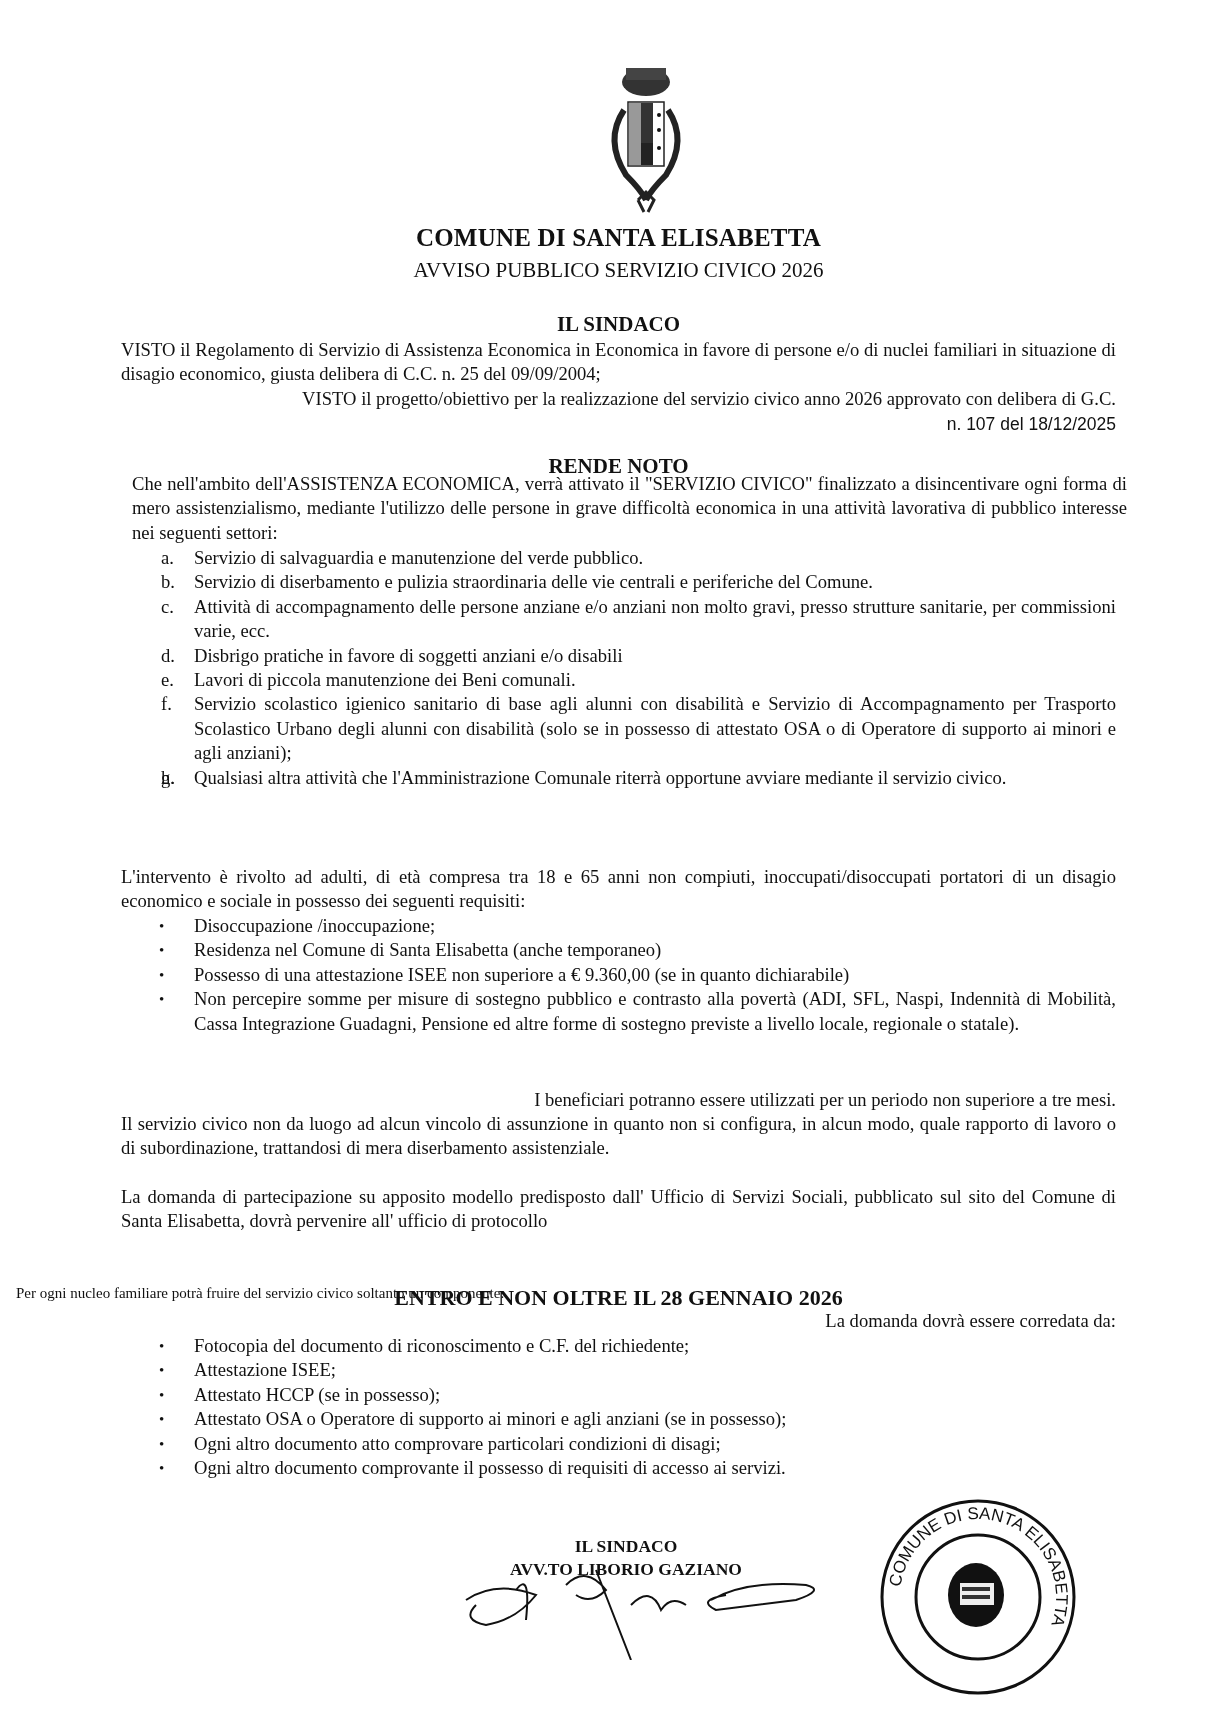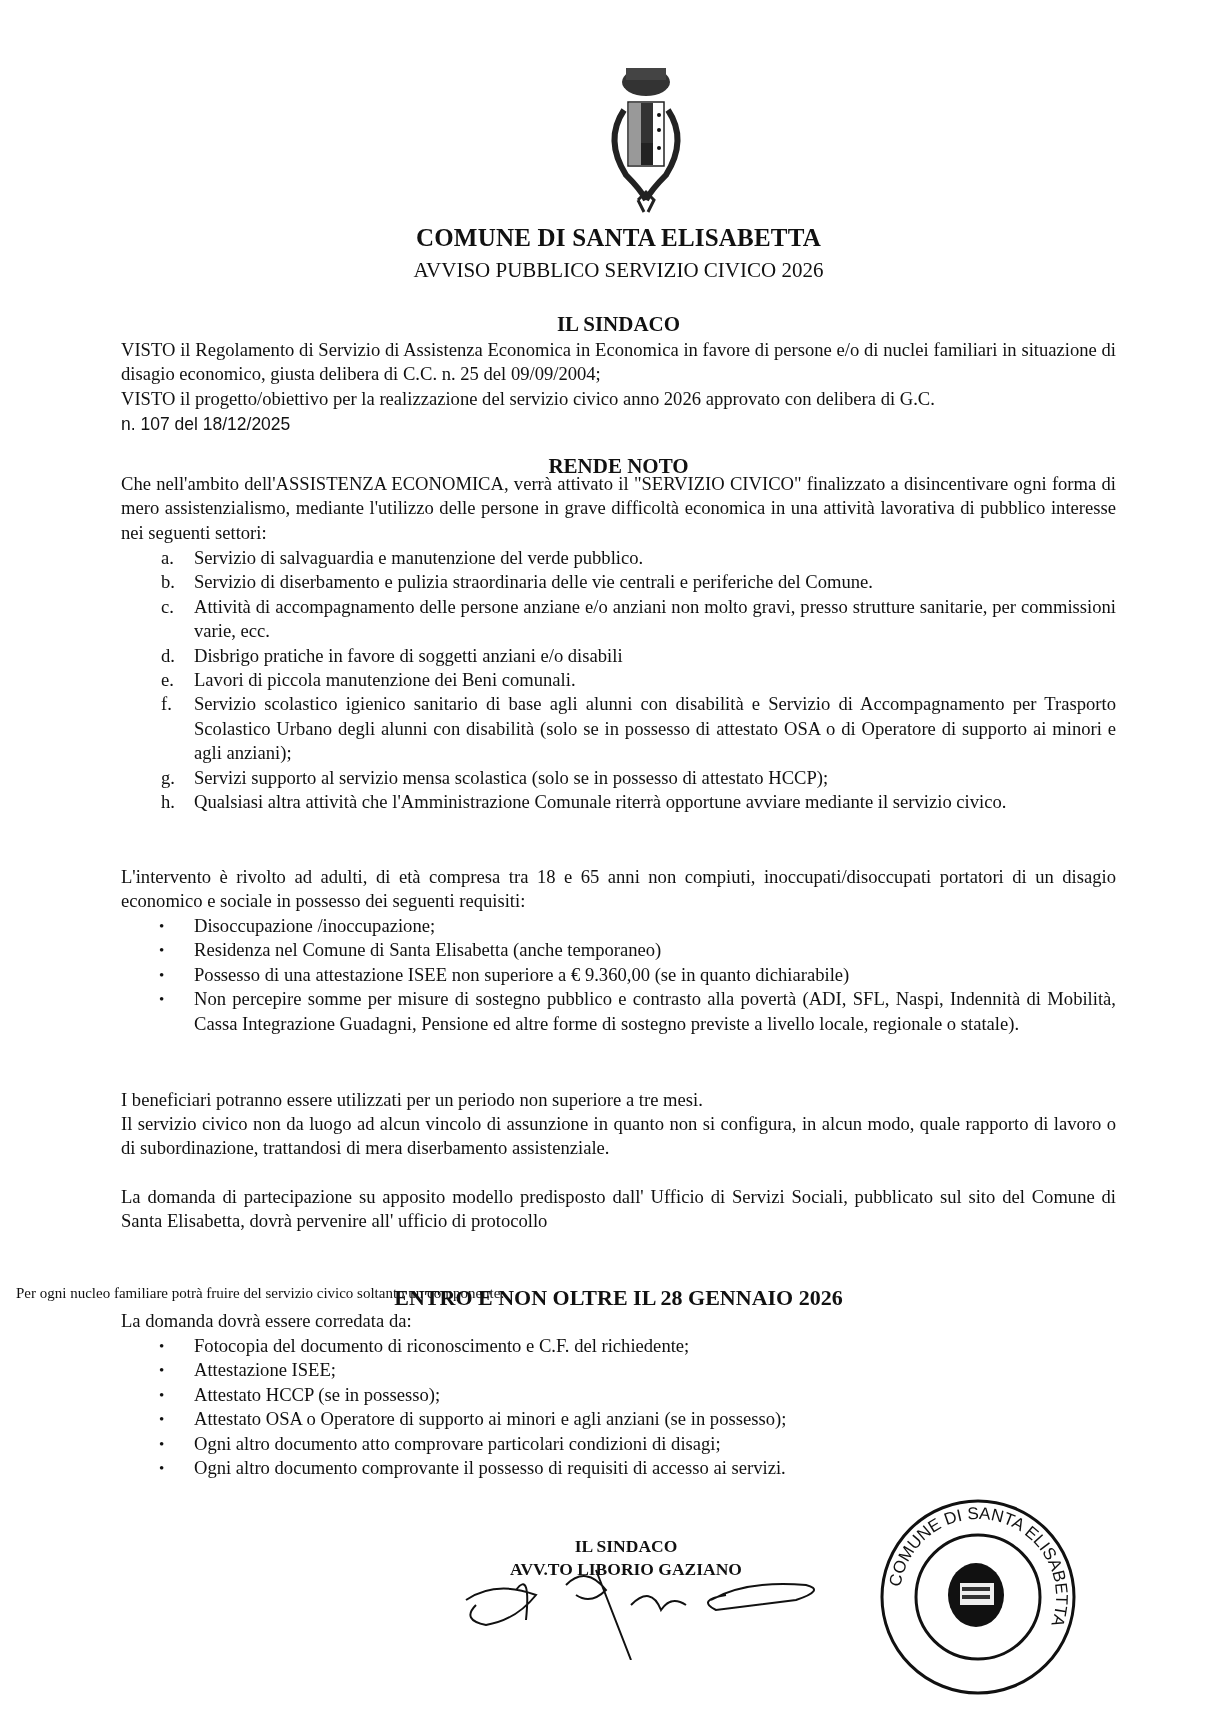--- a/index.html
+++ b/index.html
@@ -4,21 +4,21 @@
 <style>
   html, body { margin: 0; padding: 0; background: #ffffff; }
   body { width: 1205px; height: 1718px; position: relative; overflow: hidden;
          font-family: "Liberation Serif", "DejaVu Serif", serif; color: #111; }
   .page { position: absolute; left: 16px; top: 0; width: 1205px; height: 1694px; }
   .crest { position: absolute; left: 580px; top: 60px; width: 100px; height: 160px; }
   .title { position: absolute; left: 0; width: 1205px; text-align: center; }
   .t1 { top: 224px; font-size: 25px; font-weight: bold; letter-spacing: 0.2px; }
   .t2 { top: 258px; font-size: 21px; }
   .h { position: absolute; left: 0; width: 1205px; text-align: center; font-weight: bold; font-size: 21px; }
-  .body { position: absolute; left: 105px; width: 995px; font-size: 18.6px; line-height: 24.4px; }
+  .body { position: absolute; left: 105px; width: 995px; font-size: 18.6px; line-height: 24.4px; text-align: right; }
   .just { text-align: justify; text-align-last: left; }
   .cal { font-family: "Liberation Sans", "DejaVu Sans", sans-serif; font-size: 17.5px; }
   .list { position: absolute; left: 105px; width: 995px; font-size: 18.6px; line-height: 24.4px; margin: 0; padding: 0; list-style: none; }
   .list li { position: relative; padding-left: 73px; text-align: justify; text-align-last: left; }
   .list li .mk { position: absolute; left: 40px; top: 0; }
   .list.bul li .mk { left: 38px; font-size: 15px; }
   .center-line { position: absolute; left: 0; width: 1205px; text-align: left; font-size: 15px; }
   .deadline { top: 1259px; font-size: 22px; font-weight: bold; margin-top: 26px; }
   .sig { position: absolute; left: 430px; top: 1535px; width: 360px; text-align: center; font-weight: bold; font-size: 17.5px; line-height: 23px; }
   .signature { position: absolute; left: 440px; top: 1550px; width: 380px; height: 110px; }
@@ -48,30 +48,30 @@
   <div class="title t2">AVVISO PUBBLICO SERVIZIO CIVICO 2026</div>
 
   <div class="h" style="top:312px;">IL SINDACO</div>
 
   <div class="body just" style="top:338px;">VISTO il Regolamento di Servizio di Assistenza Economica in Economica in favore di persone e/o di nuclei familiari in situazione di disagio economico, giusta delibera di C.C. n. 25 del 09/09/2004;</div>
   <div class="body" style="top:387px;">VISTO il progetto/obiettivo per la realizzazione del servizio civico anno 2026 approvato con delibera di G.C.</div>
   <div class="body cal" style="top:412px;">n. 107 del 18/12/2025</div>
 
   <div class="h" style="top:446px;margin-top:8px;">RENDE NOTO</div>
 
-  <div class="body just" style="top:472px;">Che nell'ambito dell'ASSISTENZA ECONOMICA, verrà attivato il "SERVIZIO CIVICO" finalizzato a disincentivare ogni forma di mero assistenzialismo, mediante l'utilizzo delle persone in grave difficoltà economica in una attività lavorativa di pubblico interesse nei seguenti settori:</div>
+  <div class="body just" style="top:472px;margin-left:11px;">Che nell'ambito dell'ASSISTENZA ECONOMICA, verrà attivato il "SERVIZIO CIVICO" finalizzato a disincentivare ogni forma di mero assistenzialismo, mediante l'utilizzo delle persone in grave difficoltà economica in una attività lavorativa di pubblico interesse nei seguenti settori:</div>
 
   <ul class="list" style="top:546px;">
     <li><span class="mk">a.</span><span>Servizio di salvaguardia e manutenzione del verde pubblico.</span></li>
     <li><span class="mk">b.</span><span>Servizio di diserbamento e pulizia straordinaria delle vie centrali e periferiche del Comune.</span></li>
     <li><span class="mk">c.</span><span>Attività di accompagnamento delle persone anziane e/o anziani non molto gravi, presso strutture sanitarie, per commissioni varie, ecc.</span></li>
     <li><span class="mk">d.</span><span>Disbrigo pratiche in favore di soggetti anziani e/o disabili</span></li>
     <li><span class="mk">e.</span><span>Lavori di piccola manutenzione dei Beni comunali.</span></li>
     <li><span class="mk">f.</span><span>Servizio scolastico igienico sanitario di base agli alunni con disabilità e Servizio di Accompagnamento per Trasporto Scolastico Urbano degli alunni con disabilità (solo se in possesso di attestato OSA o di Operatore di supporto ai minori e agli anziani);</span></li>
-    <li><span class="mk">g.</span><span>Servizi supporto al servizio mensa scolastica (solo se in possesso di attestato HCCP);</span></li>
+    <li><span class="mk">g.</span></li>
     <li><span class="mk">h.</span><span>Qualsiasi altra attività che l'Amministrazione Comunale riterrà opportune avviare mediante il servizio civico.</span></li>
   </ul>
 
   <div class="body just" style="top:865px;">L'intervento è rivolto ad adulti, di età compresa tra 18 e 65 anni non compiuti, inoccupati/disoccupati portatori di un disagio economico e sociale in possesso dei seguenti requisiti:</div>
 
   <ul class="list bul" style="top:914px;">
     <li><span class="mk">•</span><span>Disoccupazione /inoccupazione;</span></li>
     <li><span class="mk">•</span><span>Residenza nel Comune di Santa Elisabetta (anche temporaneo)</span></li>
     <li><span class="mk">•</span><span>Possesso di una attestazione ISEE non superiore a € 9.360,00 (se in quanto dichiarabile)</span></li>
     <li><span class="mk">•</span><span>Non percepire somme per misure di sostegno pubblico e contrasto alla povertà (ADI, SFL, Naspi, Indennità di Mobilità, Cassa Integrazione Guadagni, Pensione ed altre forme di sostegno previste a livello locale, regionale o statale).</span></li>

